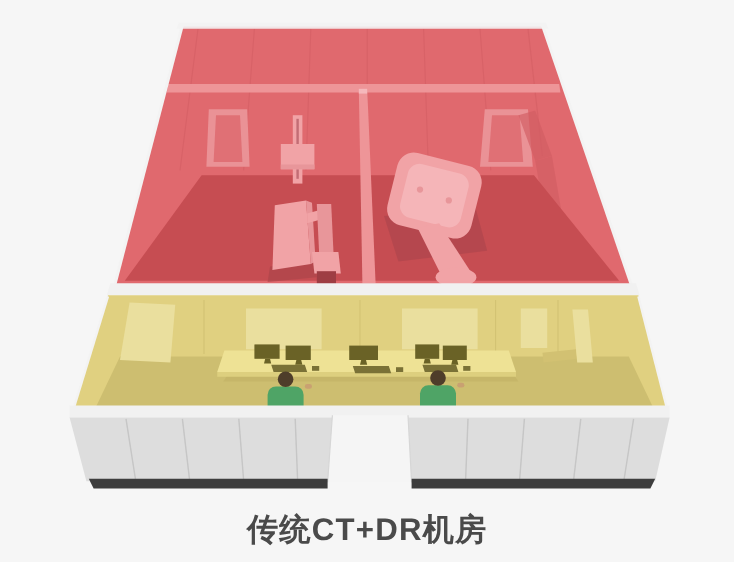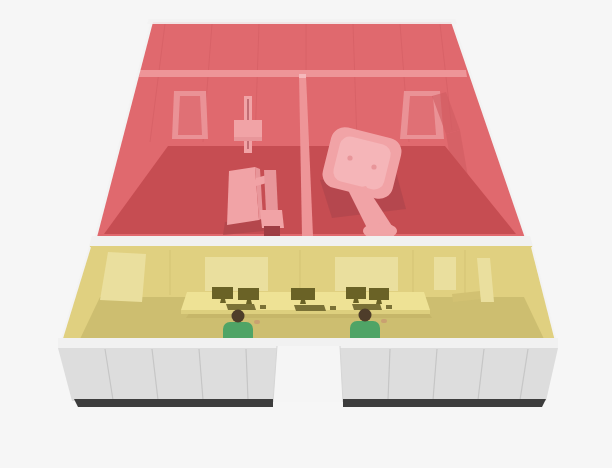--- a/index.html
+++ b/index.html
@@ -176,13 +176,14 @@
     <g fill="none" stroke-width="1" stroke="#d6d6d6">
       <line x1="277" y1="346" x2="273" y2="402"></line>
       <line x1="340" y1="346" x2="343" y2="402"></line>
     </g>
 
     <polygon points="74,399 273,399 273,407 78,407" fill="#3d3d3d"></polygon>
     <polygon points="343,399 546,399 542,407 343,407" fill="#3d3d3d"></polygon>
   </g>
 </svg>
 
+<div class="caption" style="color: rgb(74, 74, 74);">传统CT+DR机房</div>
 </div>
 
 </body></html>

